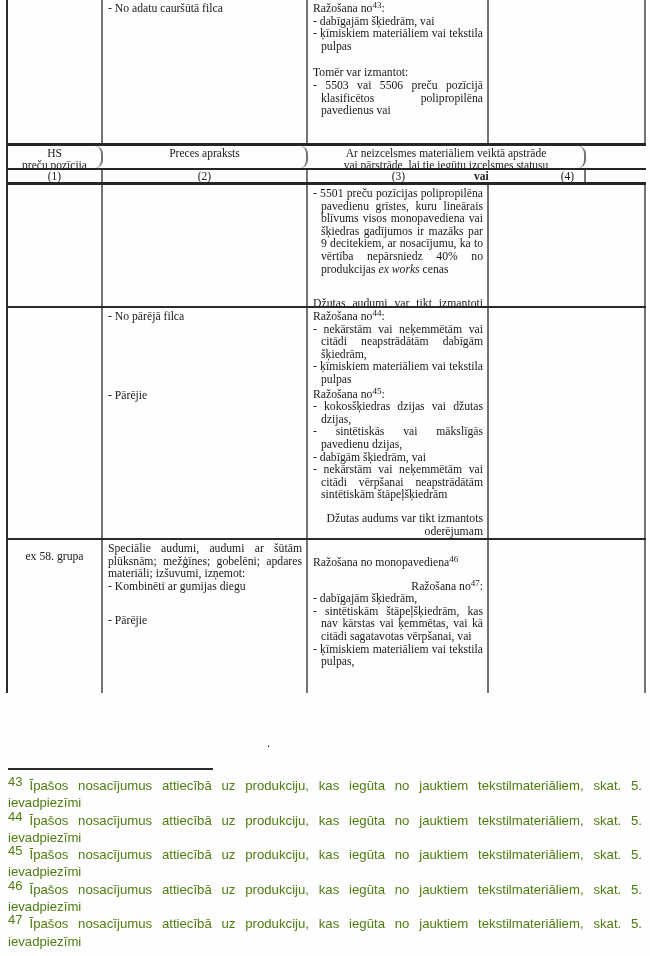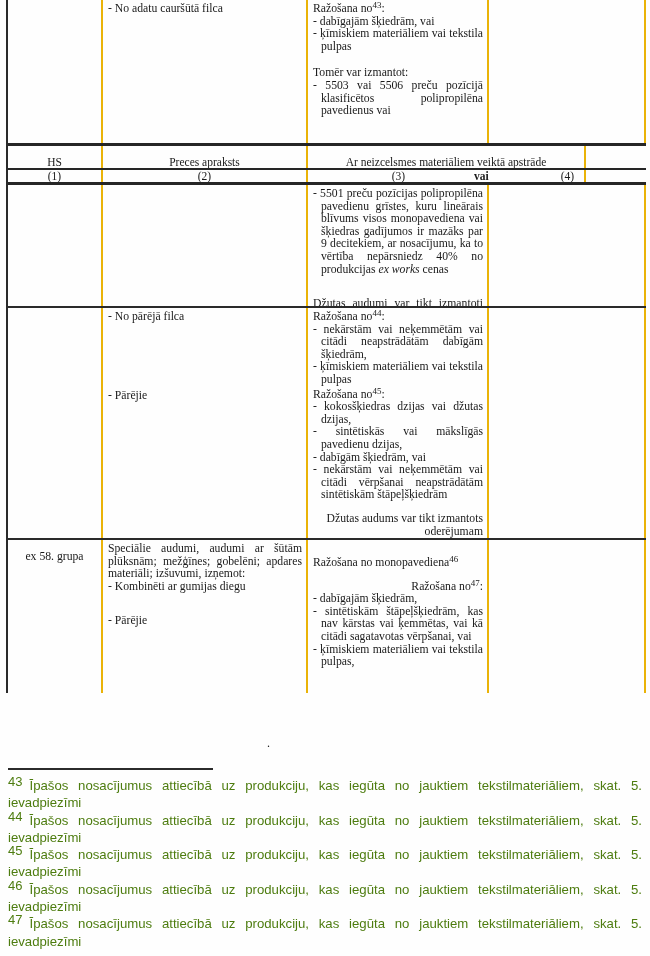--- a/index.html
+++ b/index.html
@@ -10,42 +10,42 @@
     color: #191919;
   }
   .page { position: relative; width: 650px; height: 956px; background: #fefefe; overflow: hidden; }
 
   
   .tbl {
     position: absolute; left: 6px; top: 0; width: 640px;
     border-left: 2px solid #2a2a2a; border-right: 0;
   }
   .row { display: flex; align-items: stretch; overflow: hidden; }
-  .c { border-right: 2px solid #eab308; overflow: hidden; position: relative; }
+  .c { border-right: 2px solid #737373; overflow: hidden; position: relative; }
   .c1 { width: 95px; }
   .c2 { width: 205px; }
   .c3 { width: 181px; }
   .c4 { width: 157px; }
   .c34 { width: 278px; }
 
   .rowA { height: 143px; }
   .rowH { height: 27px; border-top: 3px solid #262626; border-bottom: 2px solid #262626; }
   .rowS { height: 15px; border-bottom: 3px solid #262626; }
   .rowB { height: 123px; border-bottom: 2px solid #2a2a2a; }
   .rowC { height: 232px; border-bottom: 2px solid #2a2a2a; }
   .rowD { height: 153px; }
 
   .t { font-size: 11.7px; line-height: 12.6px; }
   .pad { padding: 3px 4px 0 5px; }
   .j { text-align: justify; }
   .li { padding-left: 8px; text-indent: -8px; text-align: justify; }
   .it { font-style: italic; }
   sup.ref { font-size: 9px; line-height: 0; vertical-align: 4px; }
 
-  .hdr { font-size: 11.5px; line-height: 12.4px; text-align: center; padding-top: 10px; }
+  .hdr { font-size: 11.5px; line-height: 12.4px; text-align: center; padding-top: 1px; border-radius: 8px; }
   .sub { font-size: 11.5px; line-height: 12.5px; text-align: center; }
   .subwrap { position: relative; height: 13px; }
   .s3 { position: absolute; left: 0; width: 181px; text-align: center; }
   .svai { position: absolute; left: 166px; width: 32px; text-align: left; font-weight: bold; }
   .s4 { position: absolute; left: 181px; width: 157px; text-align: center; }
 
   .gap14 { height: 14px; }
   .mt2 { margin-top: 2px; }
   .mt10 { margin-top: 22px; }
   .mt11 { margin-top: 11px; text-align: right; }

